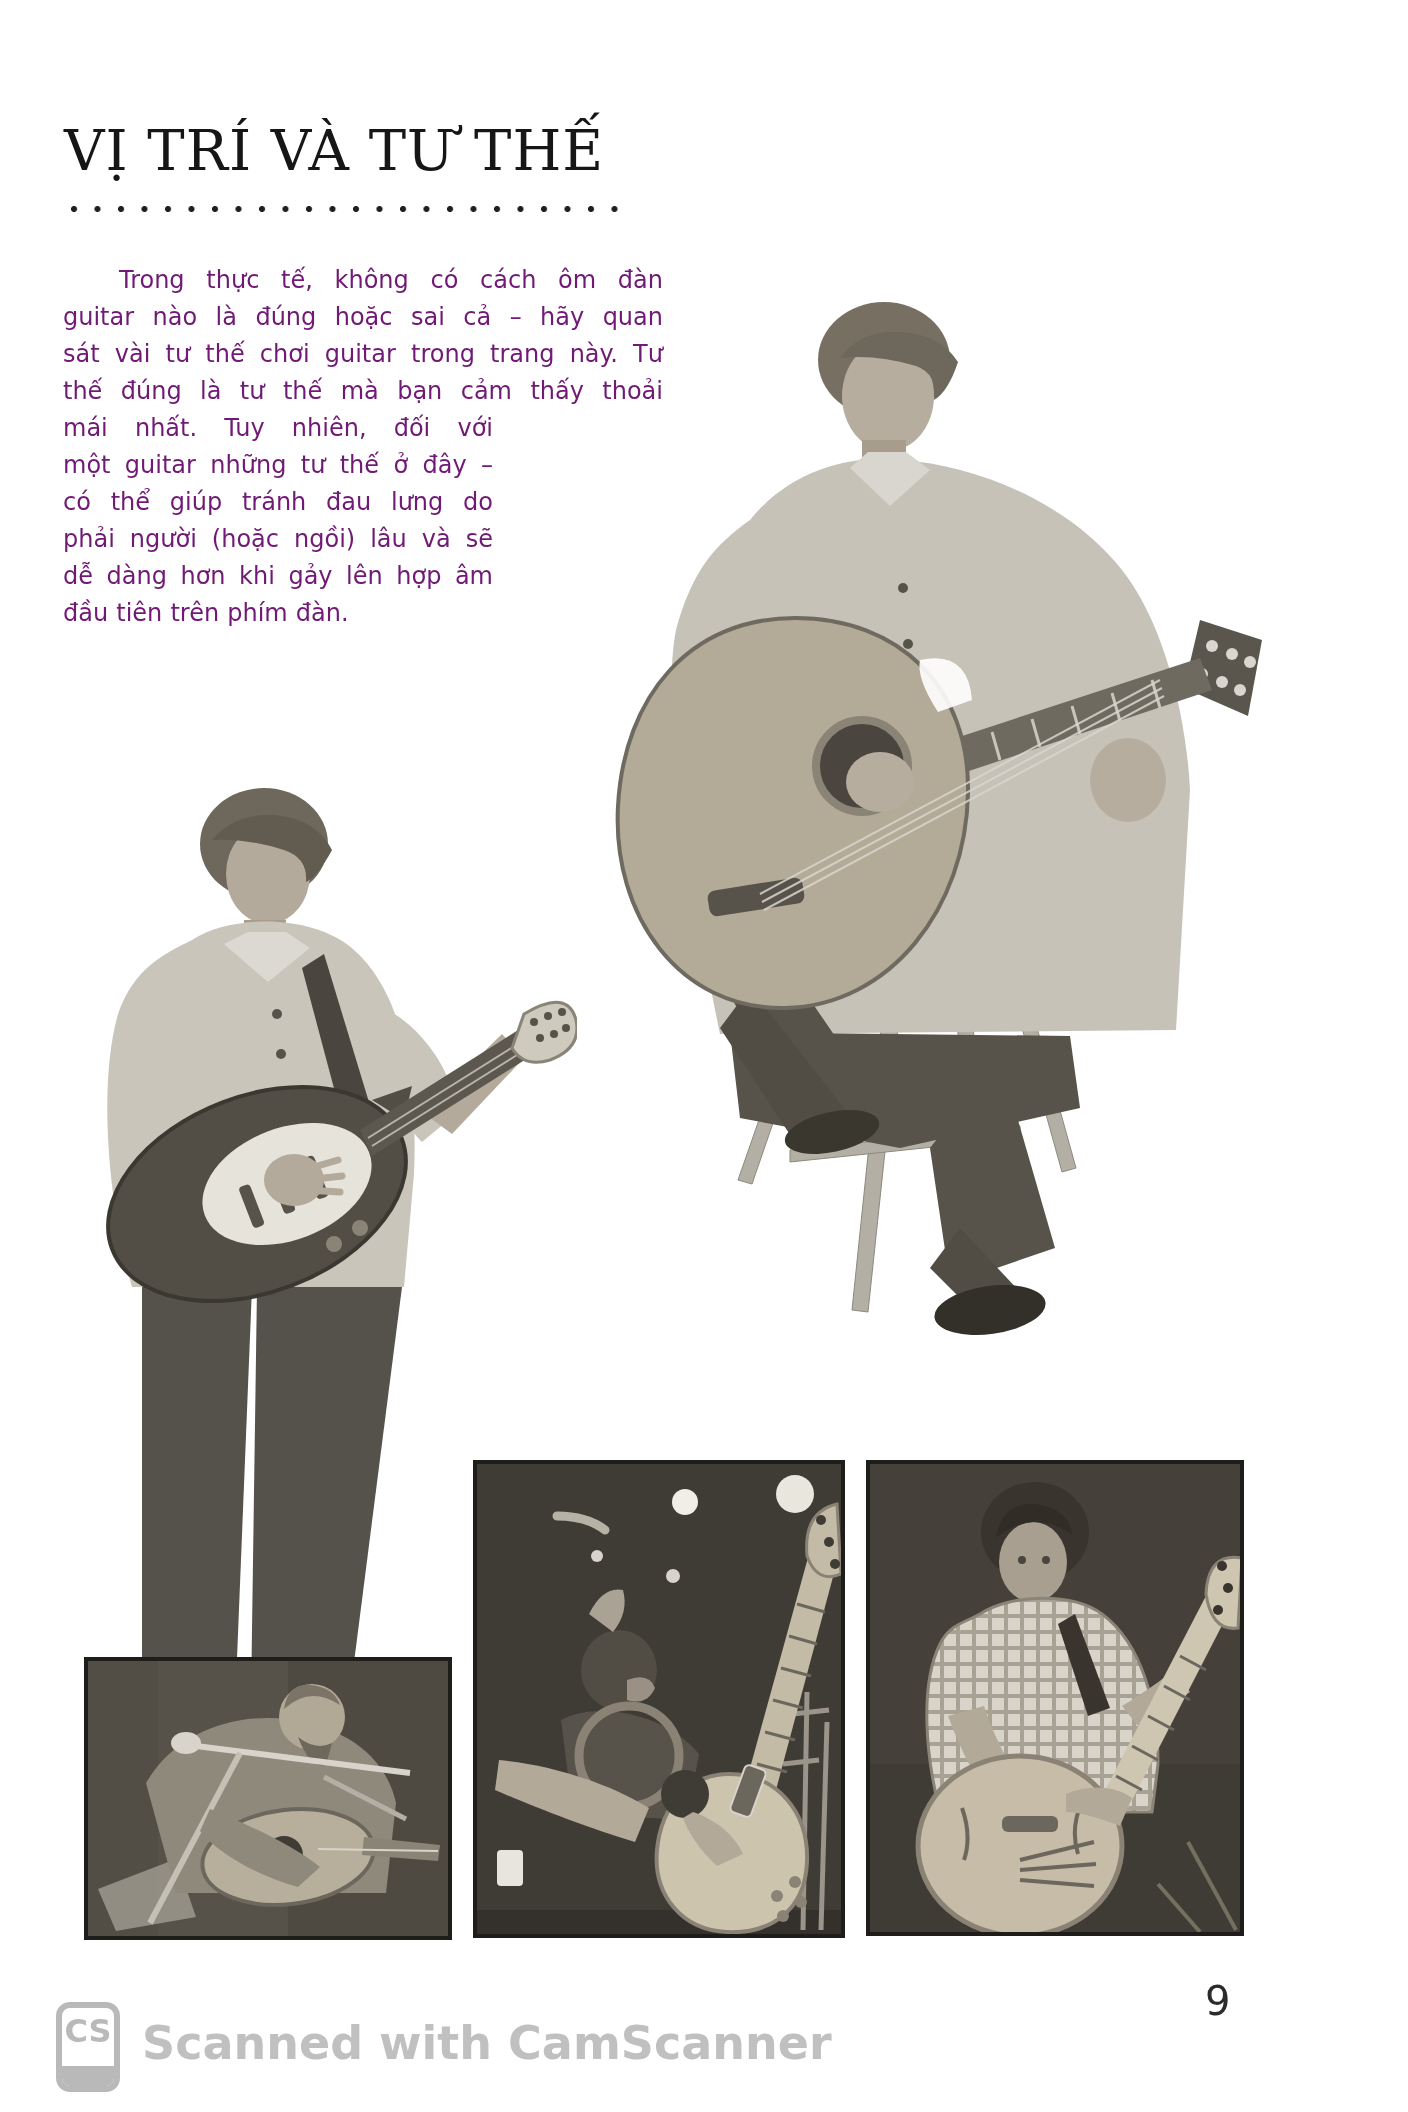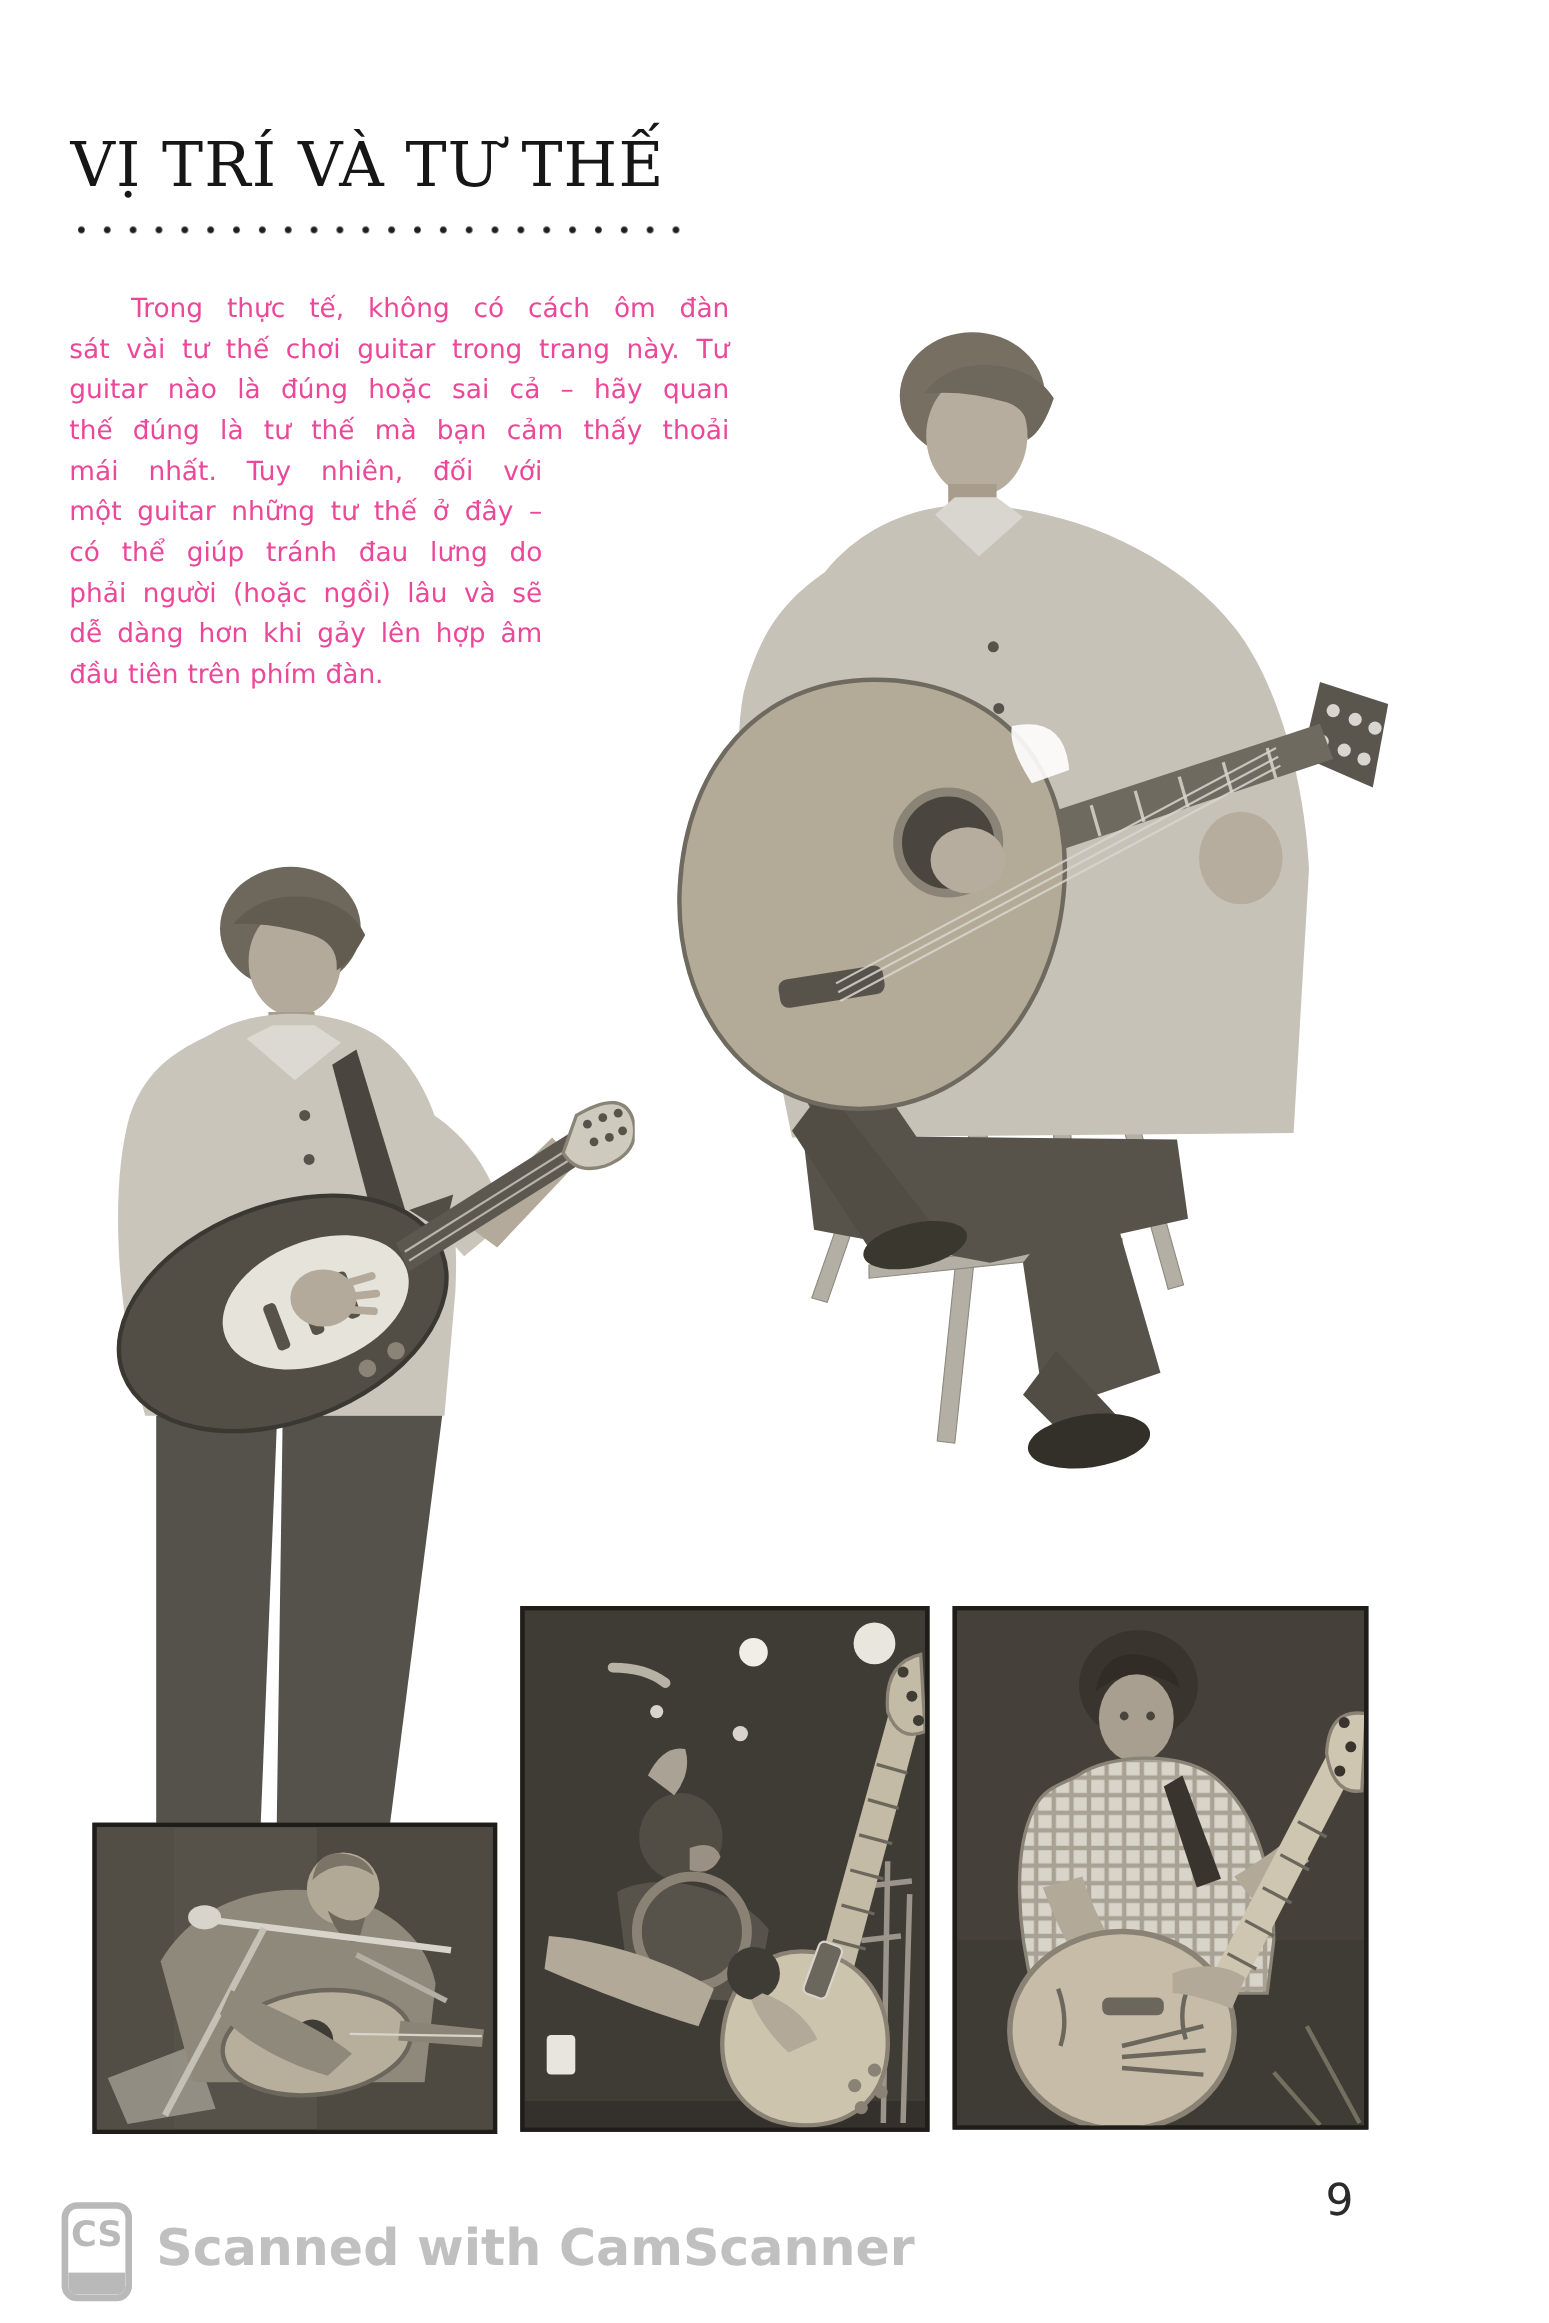--- a/index.html
+++ b/index.html
@@ -14,21 +14,21 @@
     font-weight:500;font-size:56px;letter-spacing:1px;color:#161616;
     white-space:nowrap;
   }
   .dotted-rule{
     position:absolute;left:70px;top:204px;width:556px;height:10px;
     background-image:radial-gradient(circle at 4px 5px,#1f1f1f 2.6px,transparent 3.5px);
     background-size:23.5px 10px;background-repeat:repeat-x;
   }
   .intro{position:absolute;left:63px;top:262px;}
   .ln{
-    font-size:24px;line-height:37px;color:#ec4899;
+    font-size:24px;line-height:37px;color:#701a75;
     text-align:justify;text-align-last:justify;word-spacing:0.02em;
   }
   .ln.wide{width:600px;}
   .ln.narrow{width:430px;}
   .ln.indent{text-indent:56px;}
   .ln.plast{text-align-last:left;}
   .blockB{margin-top:0;}
   .photo{position:absolute;}
   .framed{border:4px solid #1f1d1a;box-sizing:border-box;}
   .page-number{
@@ -56,22 +56,22 @@
 </head>
 <body>
 
 <div class="page">
 
   <h1 class="page-title">VỊ TRÍ VÀ TƯ THẾ</h1>
   <div class="dotted-rule"></div>
 
   <div class="intro">
     <div class="ln wide indent">Trong thực tế, không có cách ôm đàn</div>
+    <div class="ln wide">guitar nào là đúng hoặc sai cả – hãy quan</div>
     <div class="ln wide">sát vài tư thế chơi guitar trong trang này. Tư</div>
-    <div class="ln wide">guitar nào là đúng hoặc sai cả – hãy quan</div>
     <div class="ln wide">thế đúng là tư thế mà bạn cảm thấy thoải</div>
     <div class="blockB">
       <div class="ln narrow">mái nhất. Tuy nhiên, đối với</div>
       <div class="ln narrow">một guitar những tư thế ở đây –</div>
       <div class="ln narrow">có thể giúp tránh đau lưng do</div>
       <div class="ln narrow">phải người (hoặc ngồi) lâu và sẽ</div>
       <div class="ln narrow">dễ dàng hơn khi gảy lên hợp âm</div>
       <div class="ln narrow plast">đầu tiên trên phím đàn.</div>
     </div>
   </div>

